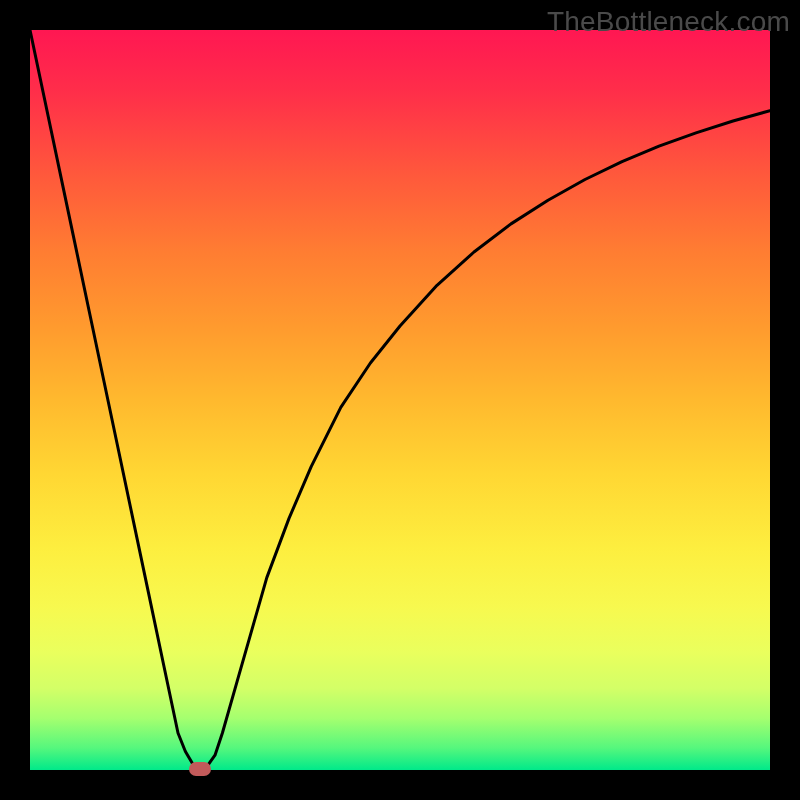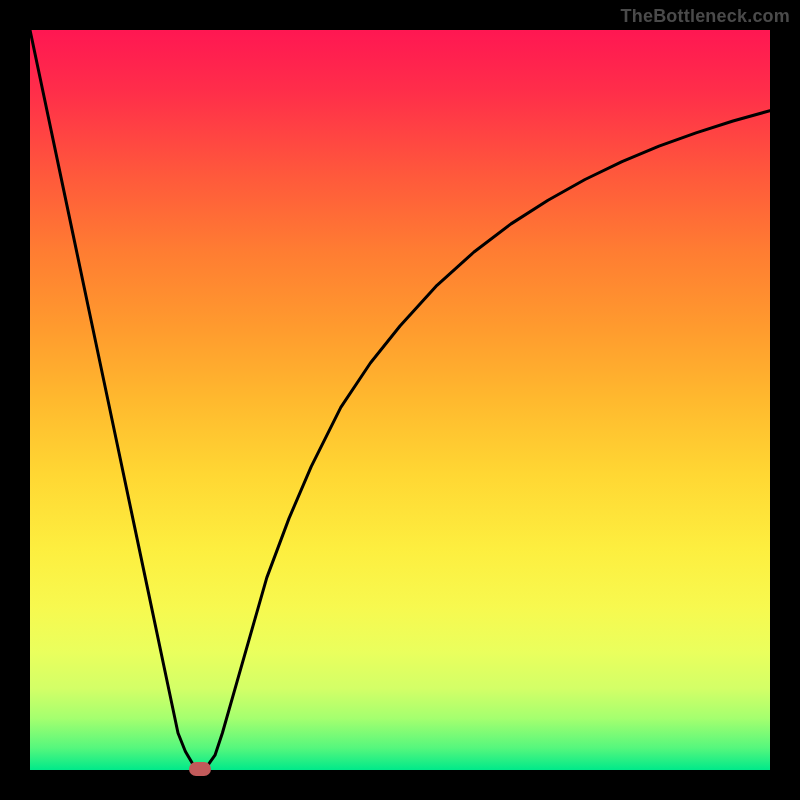--- a/index.html
+++ b/index.html
@@ -37,22 +37,22 @@
       #d3ff67 89%,
       #a5ff6f 93%,
       #56f77d 97%,
       #00e98a 100%);
   }
   .watermark {
     position: absolute;
     top: 6px;
     right: 10px;
     color: #4a4a4a;
-    font-size: 18px;
-    font-weight: 700;
+    font-size: 28px;
+    font-weight: 400;
     letter-spacing: 0.2px;
     z-index: 5;
     font-family: Arial, sans-serif;
   }
   svg.curve {
     position: absolute;
     left: 0;
     top: 0;
     width: 740px;
     height: 740px;

